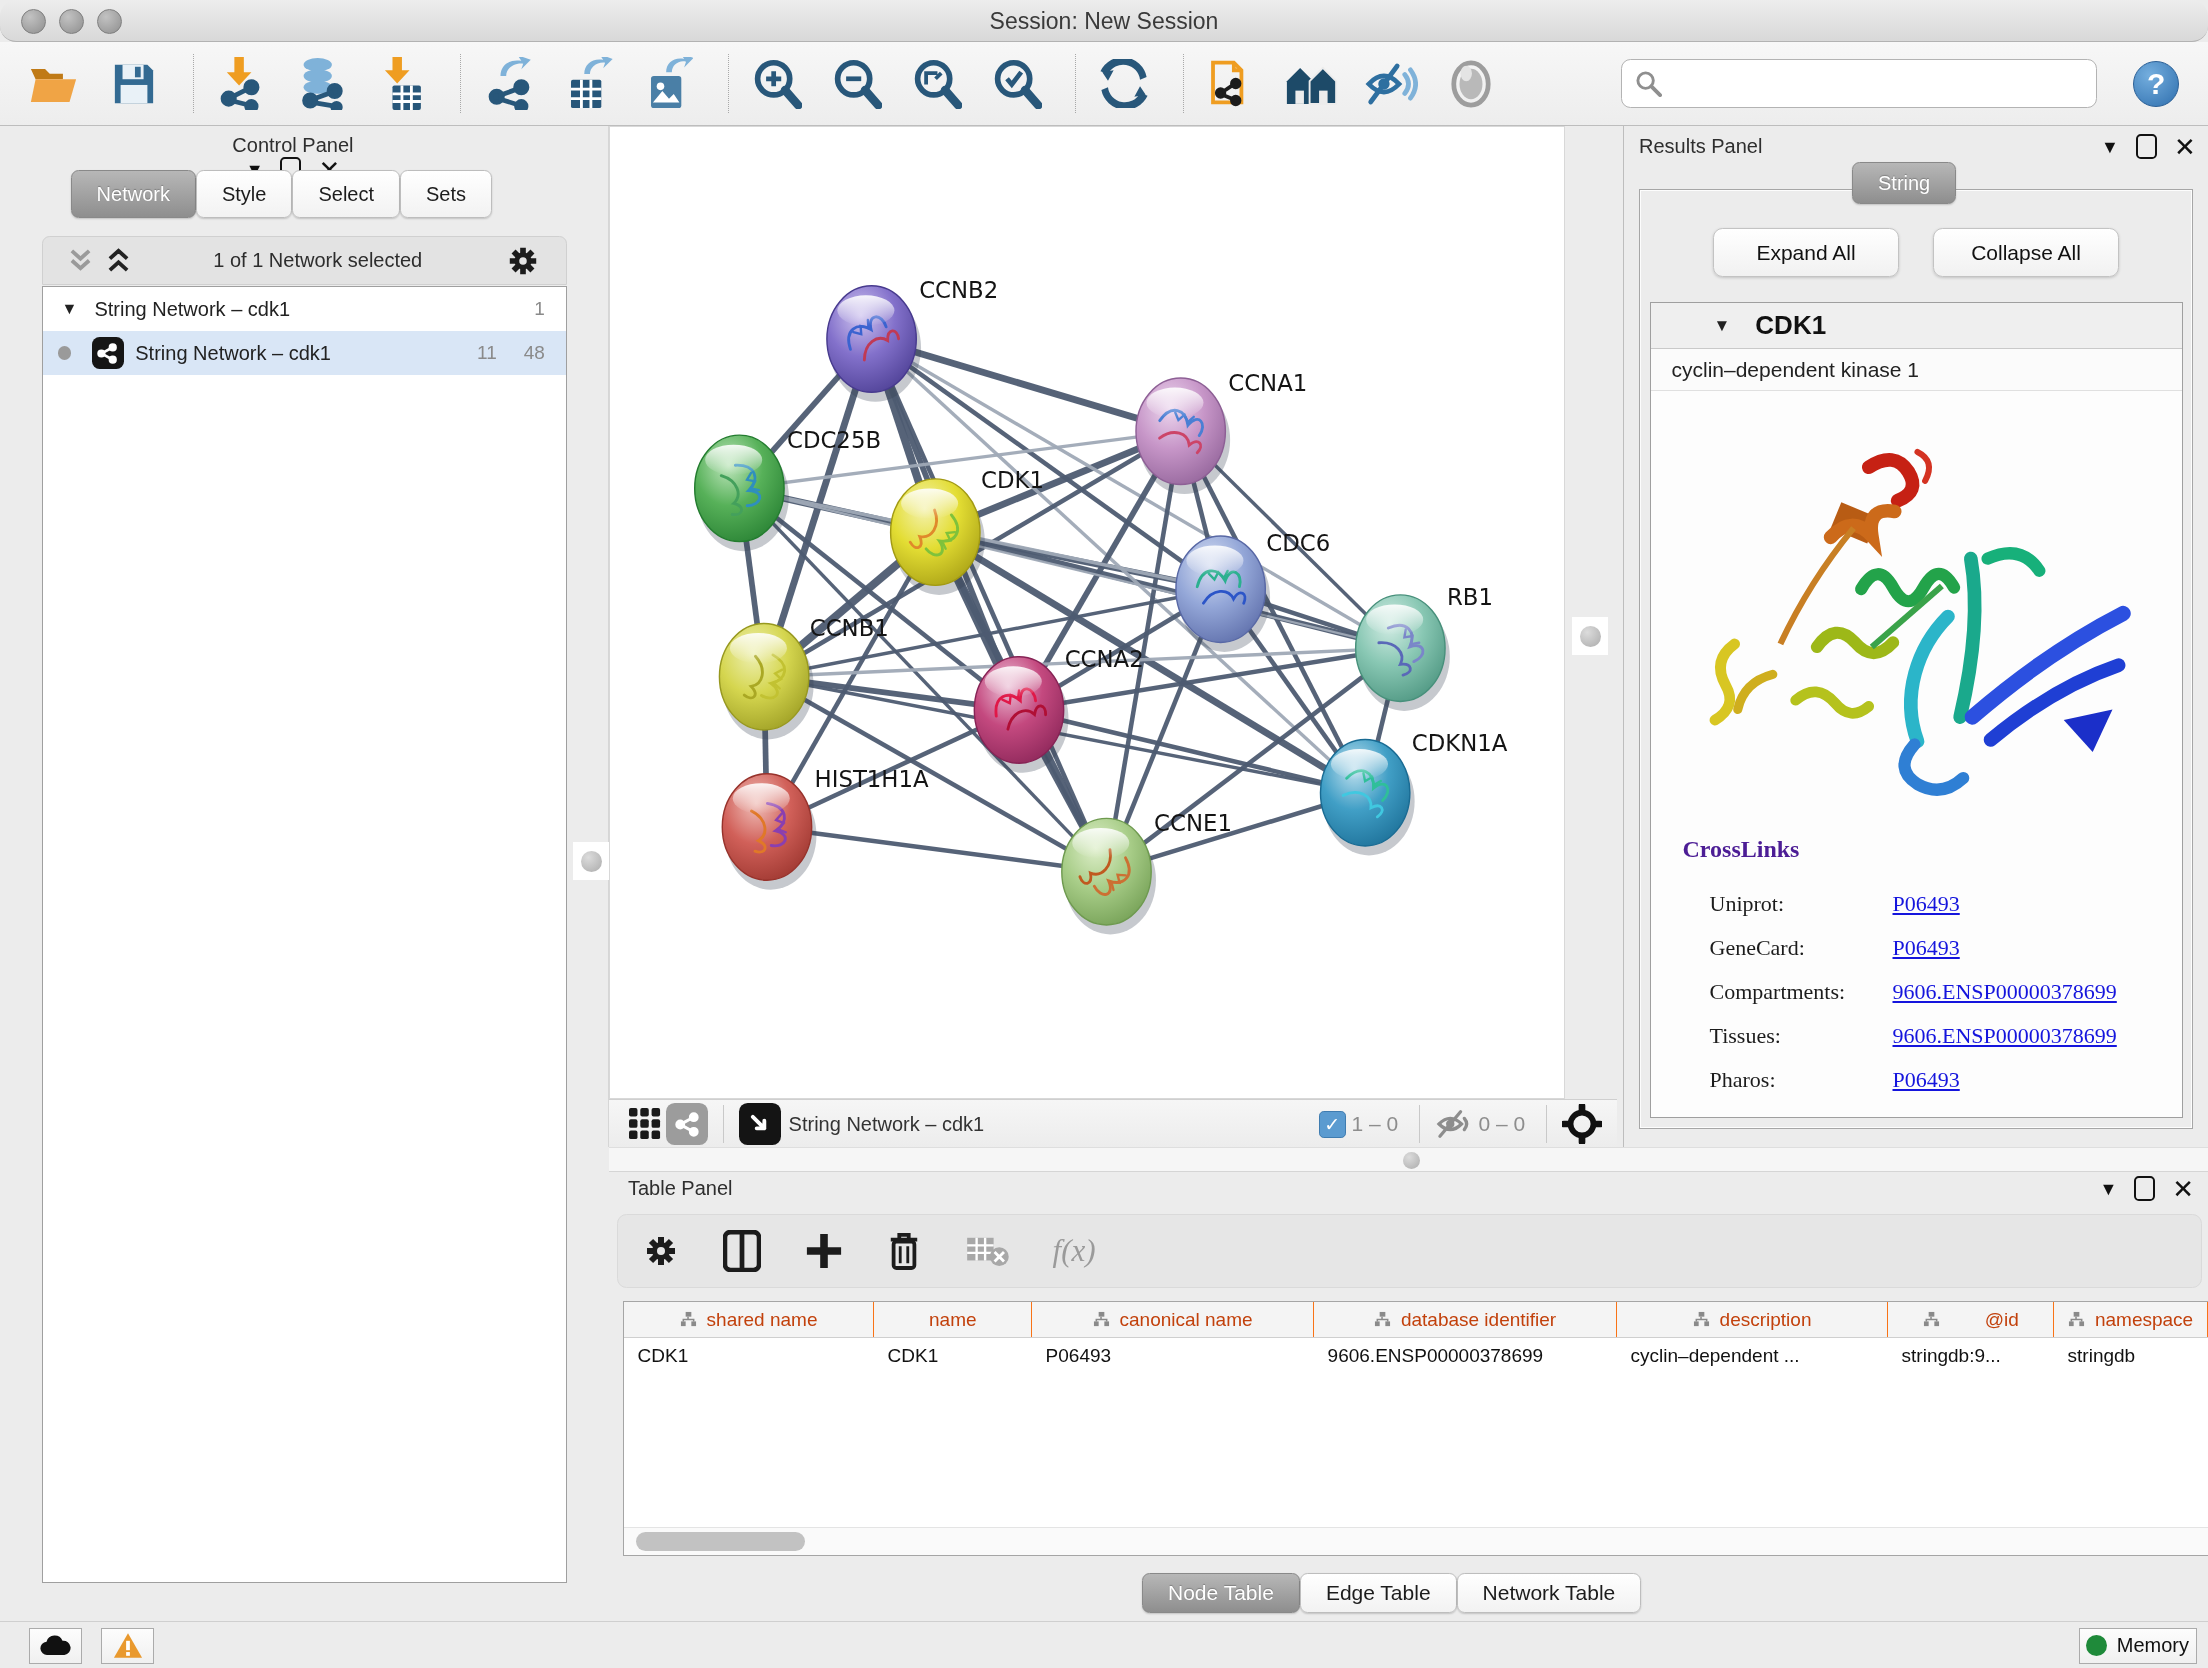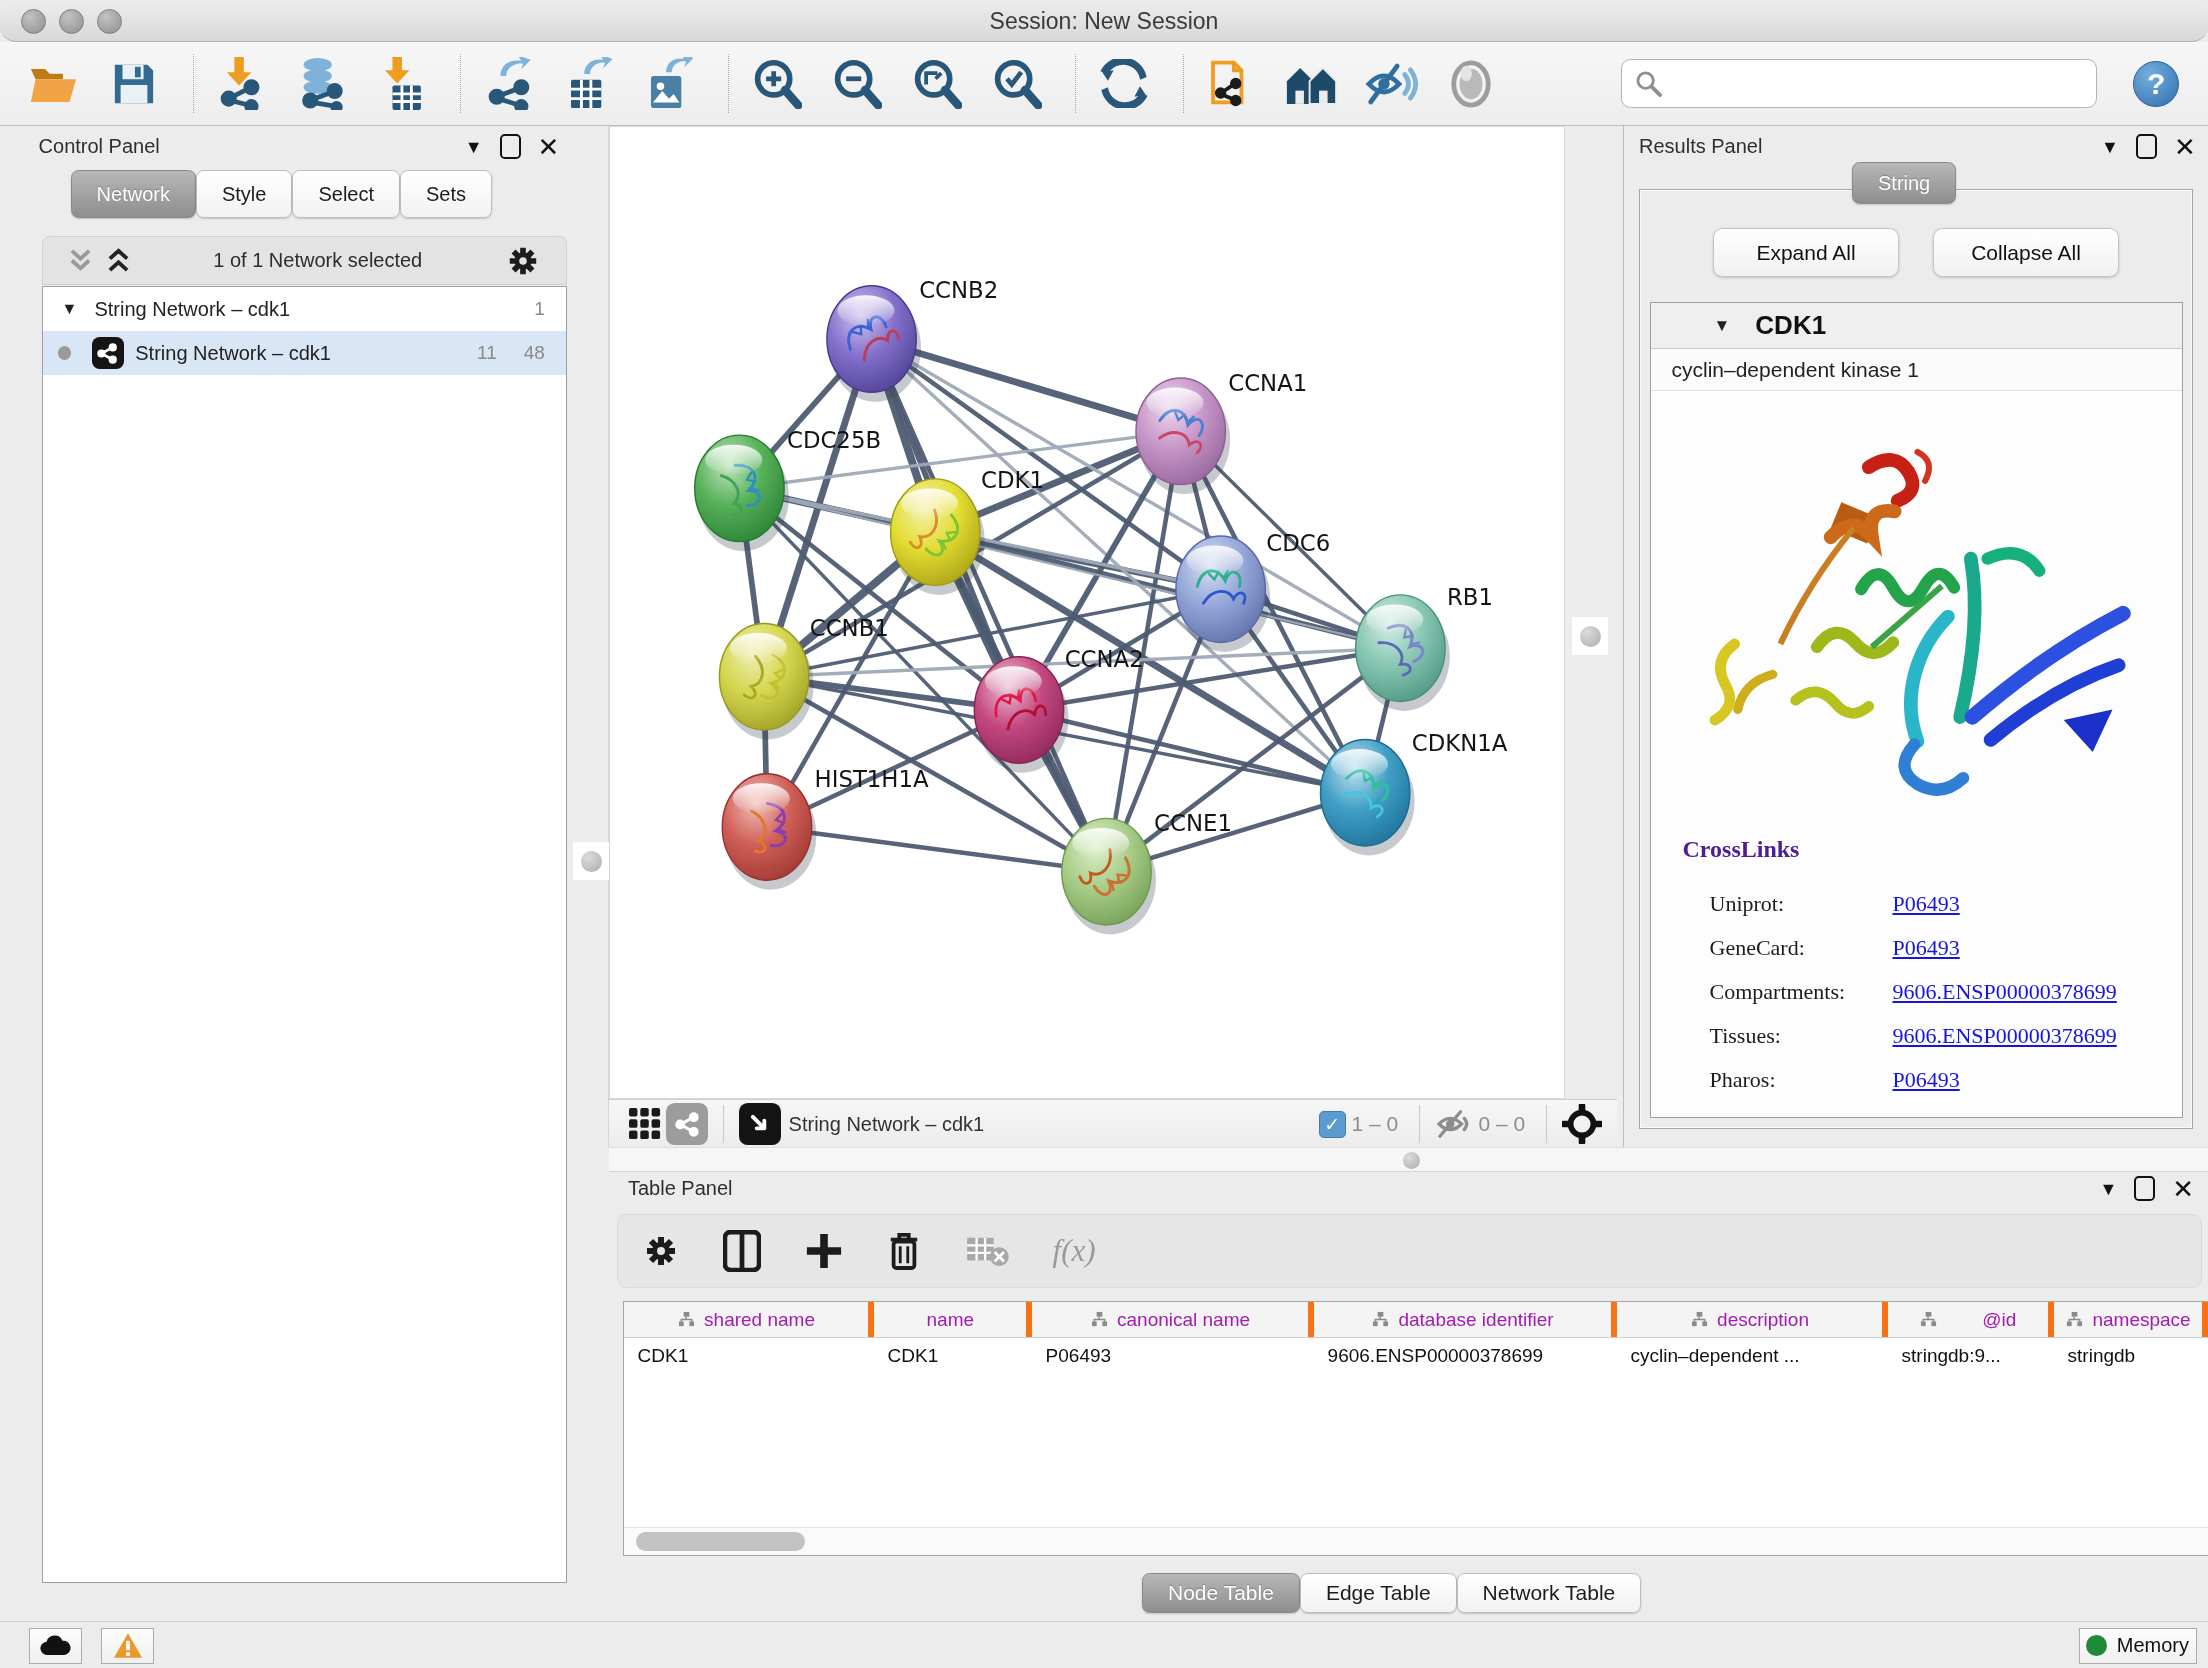--- a/index.html
+++ b/index.html
@@ -39,21 +39,21 @@
     background:linear-gradient(#ffffff,#f2f2f2); border:1px solid #bdbdbd; border-radius:7.6px;
     font-size:20px; color:#1c1c1c; box-shadow:0 1px 1.9px rgba(0,0,0,.18); }
   .tab.sel { background:linear-gradient(#b7b7b7,#8e8e8e); color:#fff; text-shadow:0 -1px 1px rgba(0,0,0,.25); border-color:#898989; }
 
   .btn-white { background:linear-gradient(#ffffff,#f1f1f1); border:1px solid #c3c3c3; border-radius:9.5px;
     box-shadow:0 1px 2.9px rgba(0,0,0,.18); font-size:21px; color:#111;
     display:flex; align-items:center; justify-content:center; }
 
   
   #control-panel { position:absolute; left:7.6px; top:126px; width:565px; height:1465px; background:#ececec; }
-  #cp-header { position:absolute; left:31px; top:7.6px; right:13.3px; display:flex; justify-content:space-between; align-items:center; }
+  #cp-header { position:absolute; left:19px; top:7.6px; right:13.3px; display:flex; justify-content:space-between; align-items:center;flex-direction:column; }
   #cp-tabs { position:absolute; left:63px; top:44px; display:flex; }
   #cp-subbar { position:absolute; left:34px; top:110px; right:5.7px; height:49px; display:flex; align-items:center;
     background:#e3e3e3; border:1px solid #d0d0d0; border-radius:7.6px 7.6px 0 0; padding:0 26px; }
   #cp-status { flex:1; text-align:center; font-size:20px; color:#2d2d2d; }
   #cp-tree { position:absolute; left:34px; top:160px; right:5.7px; bottom:7.6px; background:#fff; border:1px solid #9f9f9f; }
   .tree-row { height:44px; display:flex; align-items:center; font-size:20px; }
   .tree-row.sel { background:#d9e6f6; }
   .tree-count { color:#8a8a8a; font-size:19px; }
   #share-badge { width:32px; height:32px; background:#151515; border-radius:7.6px; display:flex; align-items:center; justify-content:center; margin:0 11.4px 0 21px; }
   .dot-gray { width:13.3px; height:13.3px; border-radius:50%; background:#9a9a9a; margin-left:15px; }
@@ -97,22 +97,22 @@
   .cl-link { color:#1515dd; text-decoration:underline; }
 
   
   #table-panel { position:absolute; left:609px; top:1172px; width:1600px; height:449px; background:#ececec; }
   #tp-header { position:absolute; left:19px; top:3.8px; right:15px; display:flex; justify-content:space-between; align-items:center; }
   #tp-toolbar { position:absolute; left:7.6px; top:42px; width:1585px; height:74px; background:#e6e6e6; border:1px solid #dadada;
     border-radius:9.5px; display:flex; align-items:center; padding:0 25px; gap:44px; }
   #fx { font-family:"Liberation Serif","DejaVu Serif",serif; font-style:italic; font-size:31px; color:#9a9a9a; }
   #tp-table { position:absolute; left:14.3px; top:129px; width:1586px; height:255px; background:#fff; border:1px solid #a5a5a5; border-right:none; overflow:hidden; }
   #tp-head { display:flex; height:36px; background:#f4f4f4; border-bottom:1px solid #cfcfcf; }
-  .th { display:flex; align-items:center; justify-content:center; gap:9.5px; font-size:19px; color:#a21caf;
-    border-right:6px solid #f97316; overflow:hidden; white-space:nowrap; flex:0 0 auto; }
+  .th { display:flex; align-items:center; justify-content:center; gap:9.5px; font-size:19px; color:#c2410c;
+    border-right:1px solid #f97316; overflow:hidden; white-space:nowrap; flex:0 0 auto; }
   #tp-row { display:flex; height:36px; }
   .td { font-size:19px; color:#111; padding-left:13.3px; display:flex; align-items:center; overflow:hidden; white-space:nowrap; flex:0 0 auto; }
   #tp-hscroll { position:absolute; left:0; bottom:0; width:100%; height:28.5px; background:#fafafa; border-top:1px solid #e4e4e4; }
   #tp-thumb { position:absolute; left:11.4px; top:4.8px; width:169px; height:19px; background:#c2c2c2; border-radius:9.5px; }
   #tp-tabs { position:absolute; left:533px; top:401px; display:flex; }
   #tp-tabs .tab { height:40px; font-size:21px; }
 
   
   #statusbar { position:absolute; left:0; top:1621px; width:2208px; height:48px; background:#ececec; border-top:1px solid #cfcfcf; }
   .sb-btn { position:absolute; top:5.7px; height:36px; background:linear-gradient(#fdfdfd,#f0f0f0); border:1px solid #ababab;

